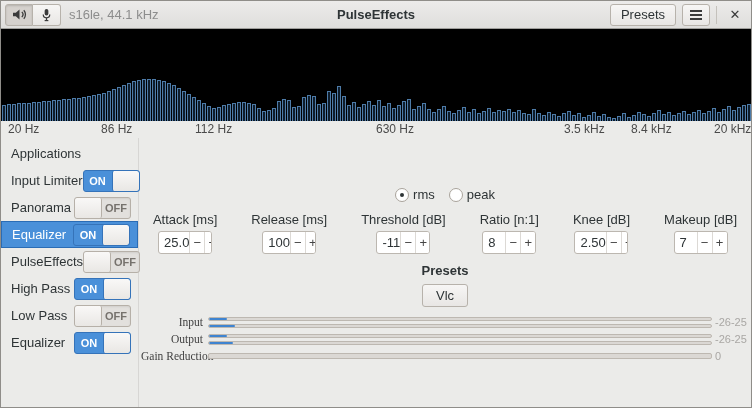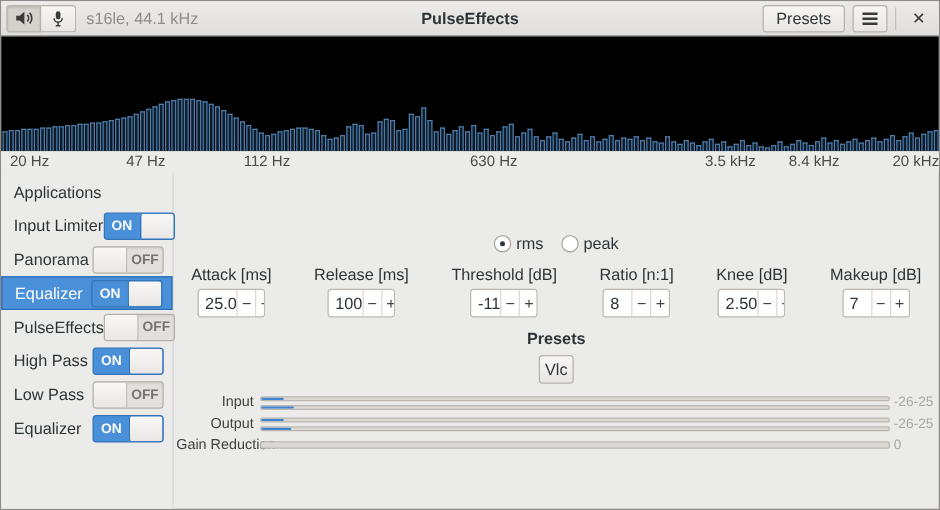--- a/index.html
+++ b/index.html
@@ -66,25 +66,25 @@
 
   .params { margin-top:10px; display:flex; gap:34px; }
   .param { display:flex; flex-direction:column; align-items:center; }
   .param-label { font-size:13px; color:#2e3436; margin-bottom:4px; white-space:nowrap; }
   .spin { display:flex; width:54px; height:23px; background:#fff; border:1px solid #bcb7b0; border-radius:3px; overflow:hidden; }
   .spin-value { flex:1; font-size:13px; display:flex; align-items:center; padding-left:5px; }
   .spin-btn { width:15px; flex:0 0 15px; background:#fff; border:none; border-left:1px solid #dcd9d5;
     font-size:13px; color:#444; cursor:pointer; line-height:1; padding:0; }
 
   .presets-heading { margin-top:9px; font-size:13px; font-weight:700; }
-  .vlc-btn { margin-top:6px; width:28px; height:23px; padding:2px 0; }
+  .vlc-btn { margin-top:6px; width:46px; height:23px; padding:2px 0; }
 
   .meters { margin-top:9px; width:100%; padding:0 1px 0 2px; }
   .meter-row { display:flex; align-items:center; margin-bottom:5px; }
-  .meter-label { width:62px; flex:0 0 62px; text-align:right; font-size:11.5px; color:#3f3f3f; white-space:nowrap; }
+  .meter-label { width:62px; flex:0 0 62px; text-align:right; font-size:11.5px; color:#3f3f3f; white-space:nowrap;font-family:Liberation Serif, serif; }
   .meter-bars { flex:1; margin:0 3px 0 5px; display:flex; flex-direction:column; gap:3px; }
   .trough { height:4px; background:#dbd8d4; border:1px solid #bdb8b1; border-radius:2px; overflow:hidden; }
   .trough.tall { height:6px; }
   .fill { height:100%; background:#3f84d0; border-radius:2px; }
   .meter-values { width:35px; flex:0 0 35px; font-size:11px; color:#a9a7a4; white-space:nowrap; }
 </style>
 </head>
 <body>
 
 <div class="window">
@@ -277,21 +277,21 @@
         <div class="sbar" style="height: 15px;"></div>
         <div class="sbar" style="height: 11px;"></div>
         <div class="sbar" style="height: 14px;"></div>
         <div class="sbar" style="height: 16px;"></div>
         <div class="sbar" style="height: 17px;"></div>
       </div>
   </div>
 
   <div class="freq-scale" id="freq-scale">
       <span class="freq" style="left: 7px;">20 Hz</span>
-      <span class="freq" style="left: 100px;">47 Hz</span>
+      <span class="freq" style="left: 100px;">86 Hz</span>
       <span class="freq" style="left: 194px;">112 Hz</span>
       <span class="freq" style="left: 375px;">630 Hz</span>
       <span class="freq" style="left: 563px;">3.5 kHz</span>
       <span class="freq" style="left: 630px;">8.4 kHz</span>
       <span class="freq" style="left: 713px;">20 kHz</span>
     </div>
 
   <div class="content">
     <aside class="sidebar">
       <div class="apps-label">Applications</div>

